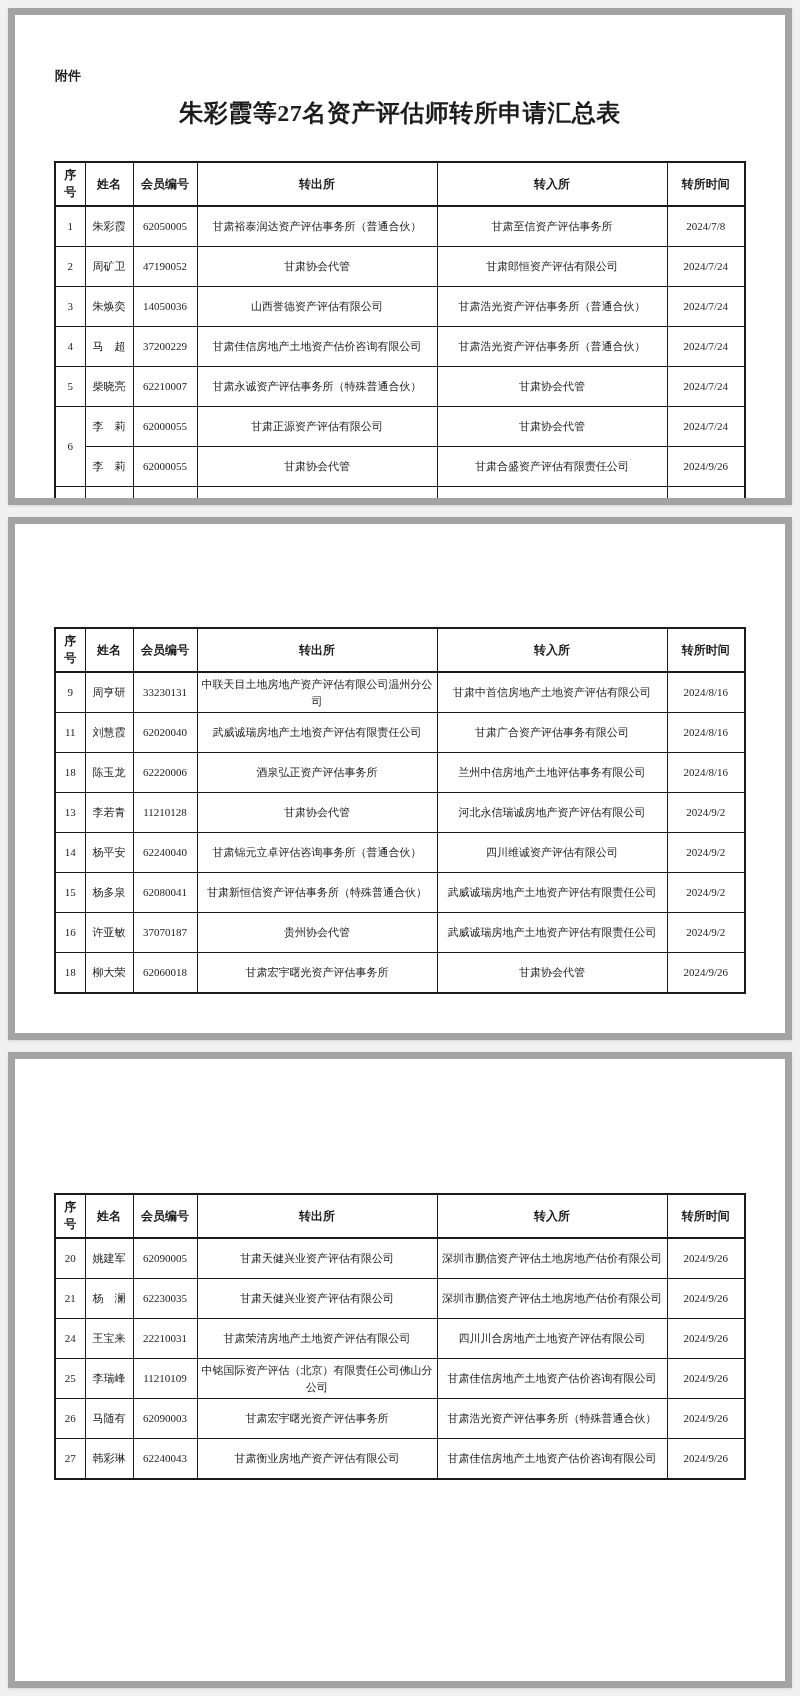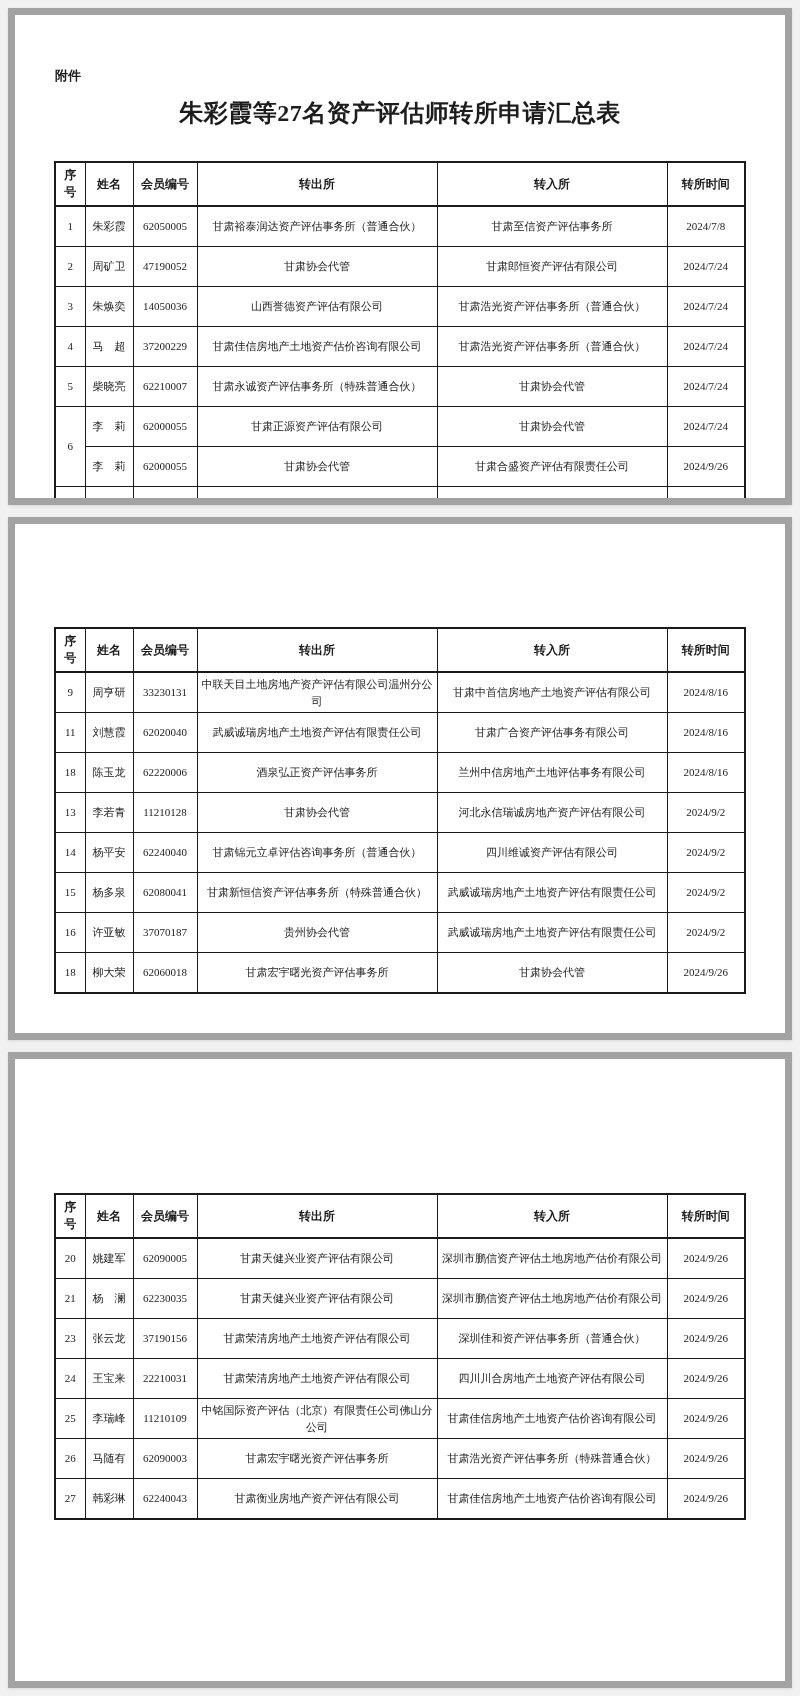--- a/index.html
+++ b/index.html
@@ -293,28 +293,20 @@
         </tr>
         <tr>
           <td>21</td>
           <td>杨　澜</td>
           <td>62230035</td>
           <td>甘肃天健兴业资产评估有限公司</td>
           <td>深圳市鹏信资产评估土地房地产估价有限公司</td>
           <td>2024/9/26</td>
         </tr>
         <tr>
-          <td>23</td>
-          <td>张云龙</td>
-          <td>37190156</td>
-          <td>甘肃荣清房地产土地资产评估有限公司</td>
-          <td>深圳佳和资产评估事务所（普通合伙）</td>
-          <td>2024/9/26</td>
-        </tr>
-        <tr>
           <td>24</td>
           <td>王宝来</td>
           <td>22210031</td>
           <td>甘肃荣清房地产土地资产评估有限公司</td>
           <td>四川川合房地产土地资产评估有限公司</td>
           <td>2024/9/26</td>
         </tr>
         <tr>
           <td>25</td>
           <td>李瑞峰</td>

